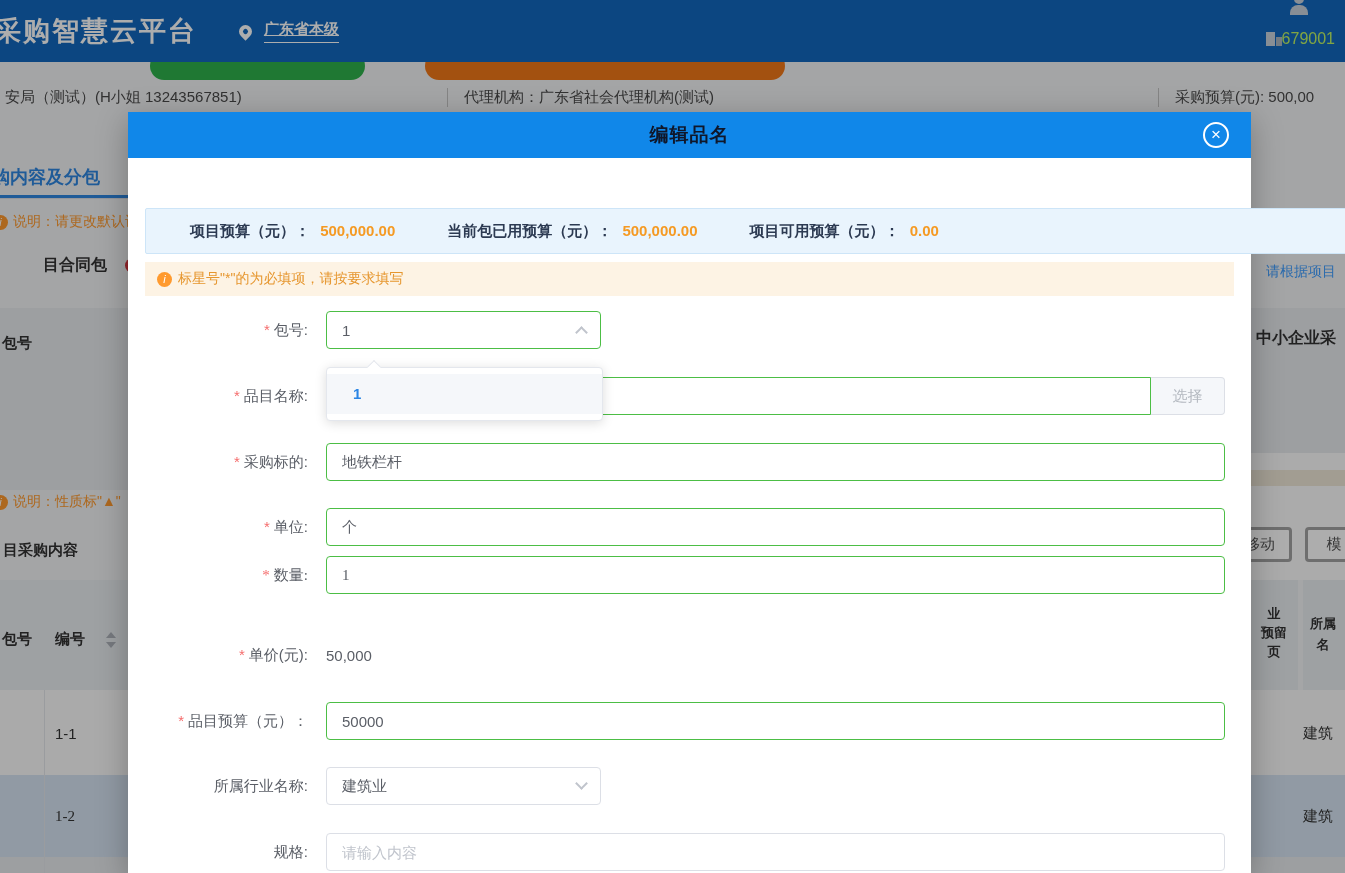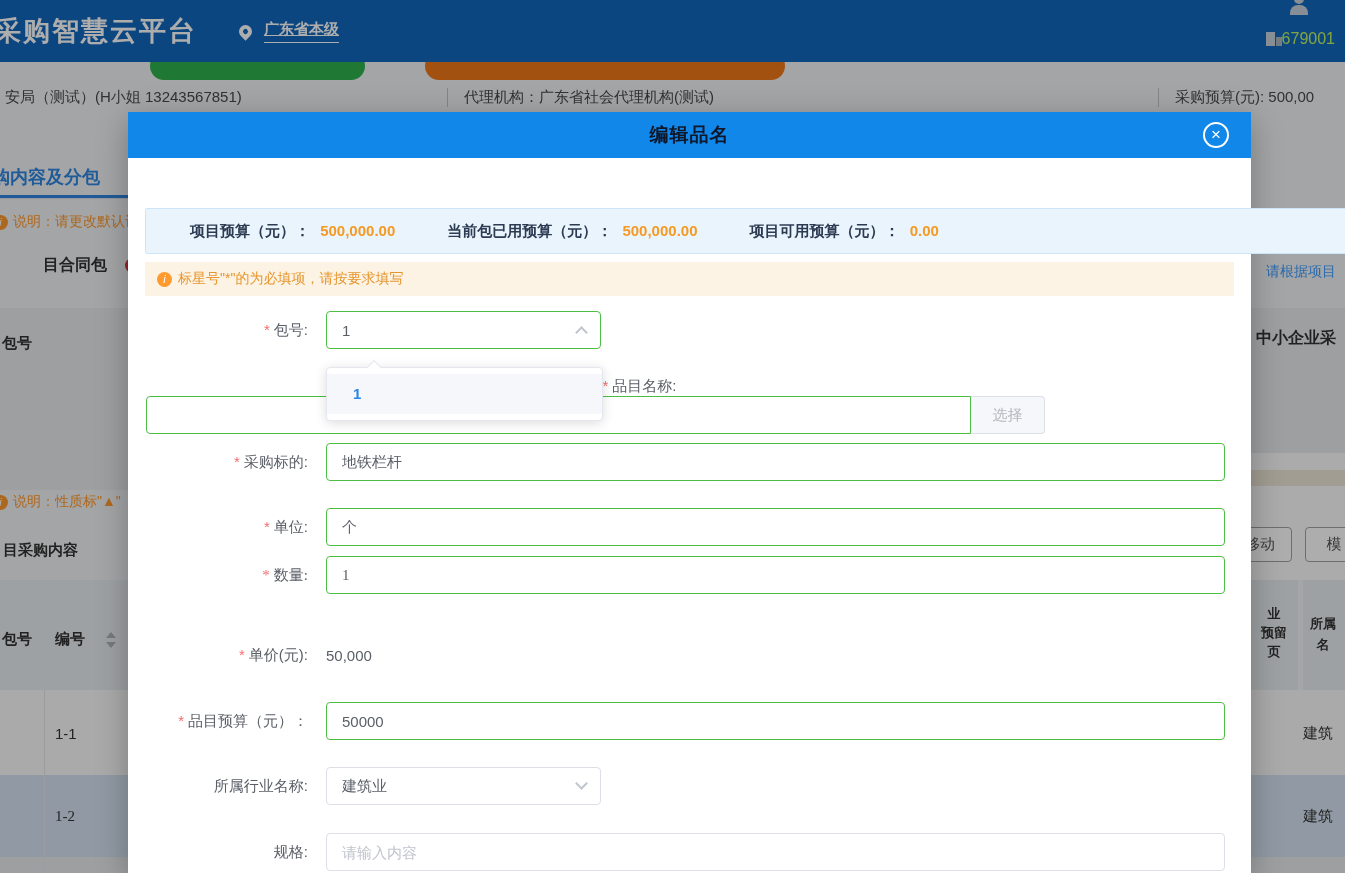--- a/index.html
+++ b/index.html
@@ -83,21 +83,21 @@
   .row-c { top:795px; height:16px; background:#e7eaee; }
   .cell-num { position:absolute; left:55px; top:50%; transform:translateY(-50%);
     font-size:15px; color:#333; }
 
   .bg-panel-r { position:absolute; left:1251px; top:246px; width:94px; height:145px; background:#e7eaee; }
   .bg-white-r { position:absolute; left:1251px; top:391px; width:94px; height:127px; background:#fdfdfd; }
   .bg-tan-r { position:absolute; left:1251px; top:408px; width:94px; height:16px; background:#efe8d8; }
   .bg-link-r { position:absolute; left:1266px; top:201px; color:#409eff; font-size:14px; white-space:nowrap; }
   .bg-rtitle { position:absolute; left:1256px; top:266px; font-size:16px; font-weight:bold;
     color:#333; white-space:nowrap; }
-  .bg-btn { position:absolute; top:465px; height:35px; border:1px solid #a3a3a3; border-radius:4px;
+  .bg-btn { position:absolute; top:465px; height:35px; border:3px solid #a3a3a3; border-radius:4px;
     background:#fff; color:#555; font-size:15px; display:flex; align-items:center; justify-content:center; }
   .bg-btn1 { left:1228px; width:64px; }
   .bg-btn2 { left:1305px; width:58px; }
   .bg-thead-r { position:absolute; left:1251px; top:518px; width:94px; height:110px; background:#e9edf1; }
   .thead-gap { position:absolute; left:47px; top:0; bottom:0; width:5px; background:#f3f5f7; }
   .th-frag1 { position:absolute; left:1px; top:24px; width:44px; text-align:center;
     font-size:13px; font-weight:bold; color:#333; line-height:19px; }
   .th-frag2 { position:absolute; left:52px; top:33px; width:40px; text-align:center;
     font-size:13px; font-weight:bold; color:#333; line-height:21px; }
   .bg-row-r { position:absolute; left:1251px; width:94px; }
@@ -277,21 +277,21 @@
   </div>
 
   <div class="frow" style="top:199px;">
     <div class="flabel"><span class="req">*</span><span>包号:</span></div>
     <div class="fctrl">
       <input class="inp b-green w-sel" readonly="" value="1" style="">
       <span class="chev chev-up"></span>
     </div>
   </div>
 
-  <div class="frow" style="top:265px;flex-direction:column;">
+  <div class="frow" style="top:265px;">
     <div class="flabel"><span class="req">*</span><span>品目名称:</span></div>
     <div class="fctrl">
       <input class="inp b-green w-name" value="" style="">
       <span class="append-btn">选择</span>
     </div>
   </div>
 
   <div class="frow" style="top:396px;">
     <div class="flabel"><span class="req">*</span><span>单位:</span></div>
     <div class="fctrl">

